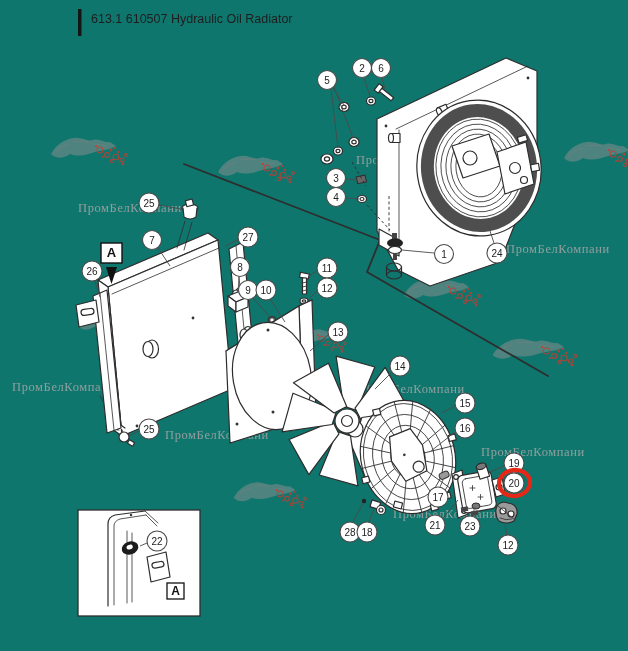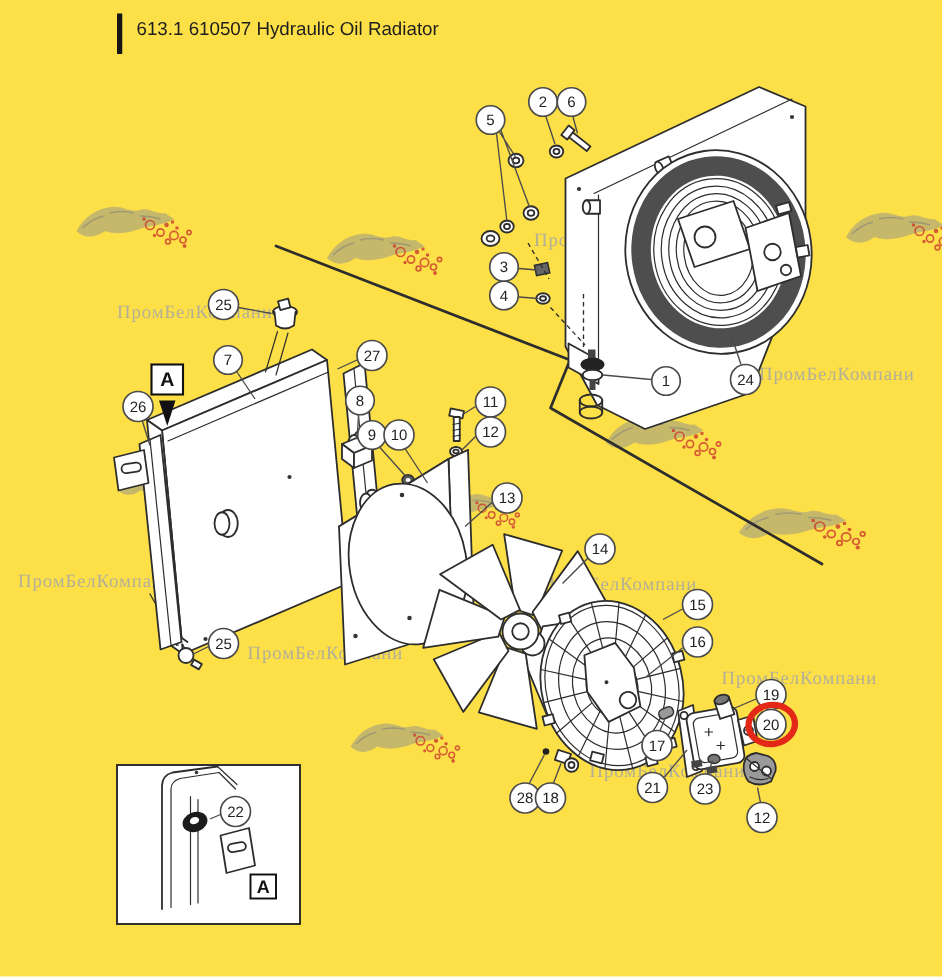--- a/index.html
+++ b/index.html
@@ -1,16 +1,16 @@
 <!DOCTYPE html>
 <html><head>
 <meta charset="utf-8">
 <style>
   html,body{margin:0;padding:0;background:#fff;}
-  #stage{position:relative;width:628px;height:651px;background:#fde047;overflow:hidden;
+  #stage{position:relative;width:628px;height:651px;background:#0f766e;overflow:hidden;
          font-family:"Liberation Sans",sans-serif;}
   svg{position:absolute;left:0;top:0;}
   .ln{stroke:#2d2d2d;stroke-width:1.2;fill:none;stroke-linejoin:round;stroke-linecap:round;}
   .fw{fill:#ffffff;}
   .thin{stroke-width:.8;}
   .thick{stroke-width:1.8;}
   .leader{stroke:#4a4a4a;stroke-width:.9;fill:none;}
   .bubble{fill:#fff;stroke:#4a4a4a;stroke-width:1.1;}
   .callout-label{font:10px "Liberation Sans",sans-serif;fill:#222;text-anchor:middle;}
   .wm-text{font:12.5px "Liberation Serif",serif;fill:#a6a6a6;letter-spacing:.6px;opacity:.85;}

